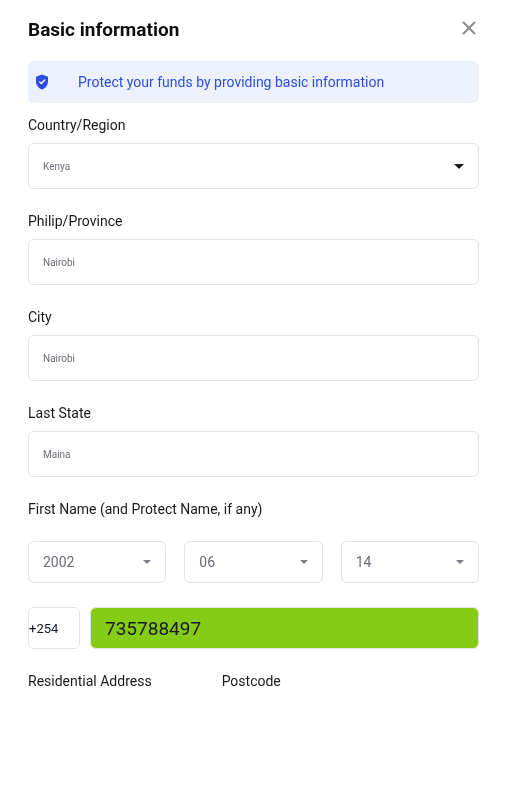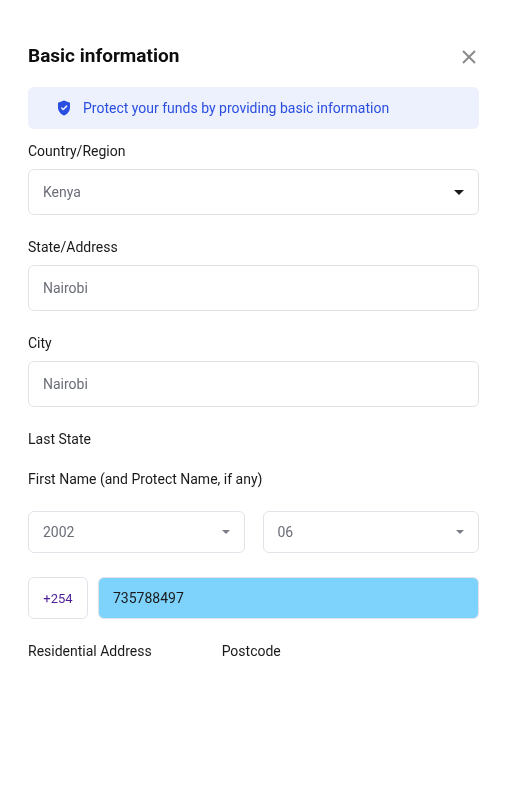--- a/index.html
+++ b/index.html
@@ -10,45 +10,44 @@
       height: 788px;
       overflow-y: scroll;
       color: #1a1a1a;
     }
     .container {
       padding: 18px 28px 28px 28px;
     }
     .header {
       display: flex;
       justify-content: space-between;
-      align-items: flex-end;
+      align-items: flex-start;
       margin-bottom: 20px;
-      margin-top: 26px;
     }
     .title {
       font-size: 19px;
       font-weight: 700;
       color: #0e0e0e;
     }
     .close-btn {
       width: 20px;
       height: 20px;
       cursor: pointer;
       color: #8a8a8a;
       display: flex;
       align-items: center;
       justify-content: center;
     }
     .notice {
       background: #edf0fd;
       border-radius: 6px;
-      padding: 12px 27px;
-      display: flex;
-      align-items: center;
-      gap: 10px;
+      padding: 12px 5px;
+      display: flex;
+      align-items: center;
+      gap: 27px;
       margin-bottom: 14px;
     }
     .notice-text {
       color: #2a4fe0;
       font-size: 14px;
     }
     .shield {
       flex-shrink: 0;
       width: 18px;
       height: 18px;
@@ -62,21 +61,21 @@
       color: #1a1a1a;
       margin-bottom: 10px;
       display: block;
     }
     .input, .select {
       width: 100%;
       height: 46px;
       border: 1px solid #e1e3e8;
       border-radius: 6px;
       padding: 0 14px;
-      font-size: 14px;
+      font-size: 10px;
       color: #6b6e78;
       background: #ffffff;
       display: flex;
       align-items: center;
       justify-content: space-between;
     }
     .input-text {
       color: #6b6e78;
     }
     .caret {
@@ -108,40 +107,39 @@
       background: #ffffff;
       display: flex;
       align-items: center;
       justify-content: space-between;
     }
     .phone-row {
       display: flex;
       gap: 10px;
     }
     .country-code {
-      width: 60px;
+      width: 52px;
       height: 42px;
       border: 1px solid #e1e3e8;
       border-radius: 6px;
       display: flex;
       align-items: center;
-      justify-content: center;
       font-size: 13px;
-      color: #4c1d95;
+      color: #0f172a;
       background: #ffffff;
     }
     .phone-input {
       flex: 1;
       height: 42px;
       border: 1px solid #e1e3e8;
       border-radius: 6px;
       padding: 0 14px;
-      font-size: 14px;
+      font-size: 19px;
       color: #1a1a1a;
-      background: #7dd3fc;
+      background: #84cc16;
       display: flex;
       align-items: center;
     }
     .two-col {
       display: flex;
       gap: 70px;
     }
     ::-webkit-scrollbar { width: 8px; }
     ::-webkit-scrollbar-track { background: #ffffff; }
     ::-webkit-scrollbar-thumb { background: #c6c8cd; border-radius: 4px; }
@@ -170,51 +168,58 @@
 
   <div class="field-group">
     <span class="label">Country/Region</span>
     <div class="select">
       <span class="input-text">Kenya</span>
       <span class="caret"></span>
     </div>
   </div>
 
   <div class="field-group">
-    <span class="label">State/Address</span>
+    <span class="label">Philip/Province</span>
     <div class="input">
       <span class="input-text">Nairobi</span>
     </div>
   </div>
 
   <div class="field-group">
     <span class="label">City</span>
     <div class="input">
       <span class="input-text">Nairobi</span>
     </div>
   </div>
 
   <div class="field-group">
     <span class="label">Last State</span>
+    <div class="input">
+      <span class="input-text">Maina</span>
+    </div>
   </div>
 
   <div class="field-group">
     <span class="label">First Name (and Protect Name, if any)</span>
   </div>
 
   <div class="field-group">
     <div class="dob-row">
       <div class="dob-item">
         <span>2002</span>
         <span class="caret-small"></span>
       </div>
       <div class="dob-item">
         <span>06</span>
         <span class="caret-small"></span>
       </div>
+      <div class="dob-item">
+        <span>14</span>
+        <span class="caret-small"></span>
+      </div>
     </div>
   </div>
 
   <div class="field-group">
     <div class="phone-row">
       <div class="country-code">
         <span>+254</span>
       </div>
       <div class="phone-input">
         <span>735788497</span>

